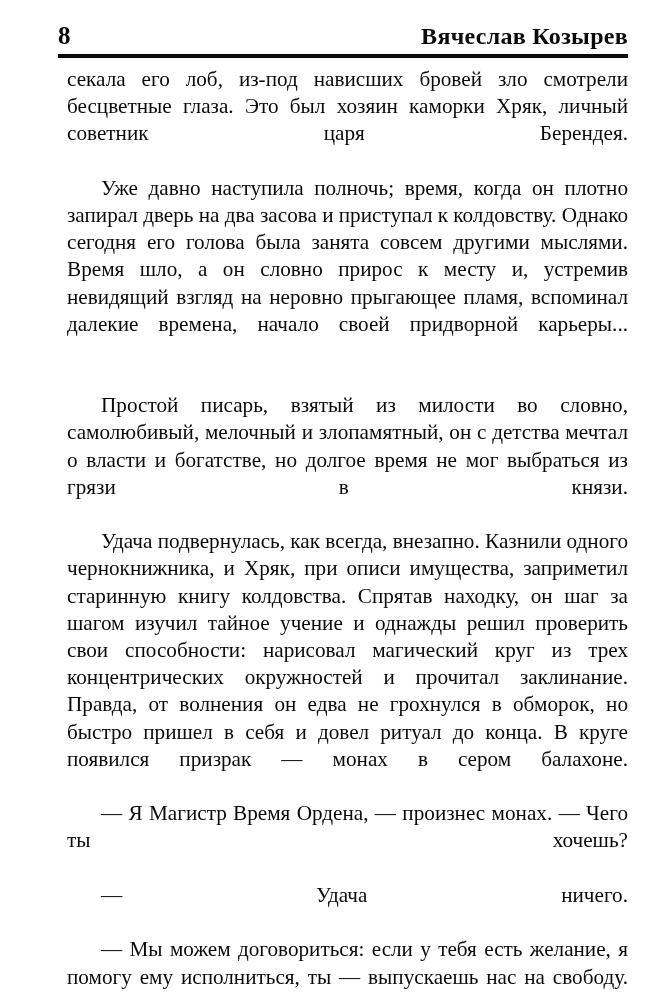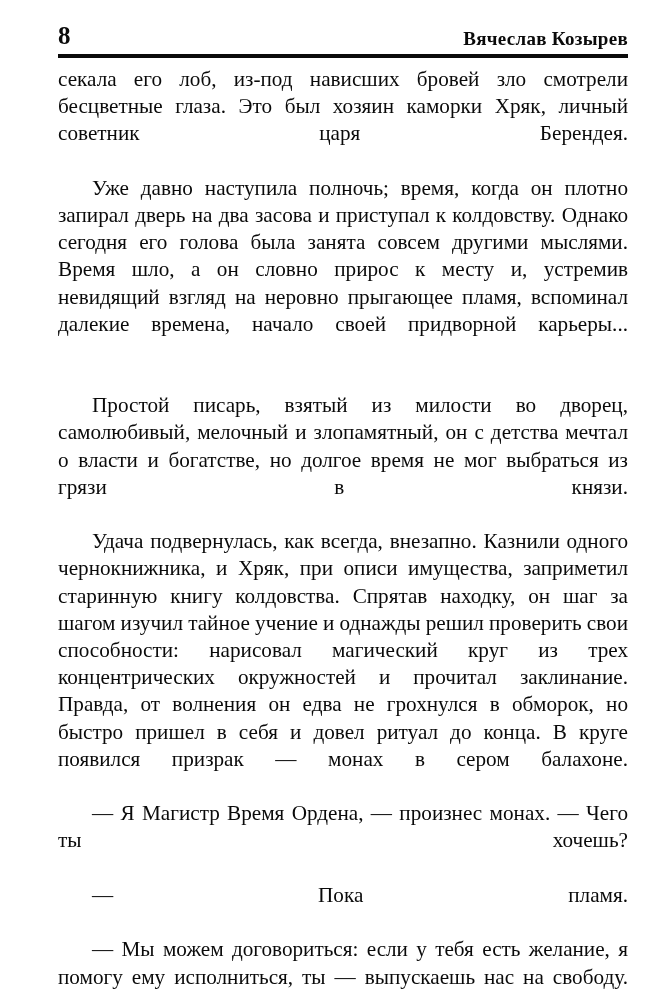--- a/index.html
+++ b/index.html
@@ -35,21 +35,21 @@
   }
 
   .folio {
     font-size: 25px;
     font-weight: 700;
     line-height: 1;
     letter-spacing: 0.2px;
   }
 
   .head-title {
-    font-size: 19px;
+    font-size: 24px;
     font-weight: 700;
     line-height: 1;
     letter-spacing: 0.3px;
     white-space: nowrap;
   }
 
   .head-rule {
     position: absolute;
     left: 58px;
     right: 44px;
@@ -84,20 +84,21 @@
   .gap-md { height: 27px; }
 
   
   .para::after {
     content: "";
     display: inline-block;
     width: 100%;
   }
   .para {
     text-align-last: left;
+    margin-left: 9px;
   }
 </style>
 </head>
 <body>
 
 <div class="page">
 
   <div class="running-head">
     <span class="folio">8</span>
     <span class="head-title">Вячеслав Козырев</span>
@@ -106,25 +107,25 @@
   <div class="head-rule"></div>
 
   <div class="textblock">
 
     <p class="para continued">секала его лоб, из-под нависших бровей зло смотрели бесцветные глаза. Это был хозяин каморки Хряк, личный советник царя Берендея.</p>
 
     <p class="para">Уже давно наступила полночь; время, когда он плотно запирал дверь на два засова и приступал к колдовству. Однако сегодня его голова была занята совсем другими мыслями. Время шло, а он словно прирос к месту и, устремив невидящий взгляд на неровно прыгающее пламя, вспоминал далекие времена, начало своей придворной карьеры...</p>
 
     <div class="gap-md"></div>
 
-    <p class="para">Простой писарь, взятый из милости во дворец, самолюбивый, мелочный и злопамятный, он с детства мечтал о власти и богатстве, но долгое время не мог выбраться из грязи в князи.</p>
+    <p class="para">Простой писарь, взятый из милости во словно, самолюбивый, мелочный и злопамятный, он с детства мечтал о власти и богатстве, но долгое время не мог выбраться из грязи в князи.</p>
 
     <p class="para">Удача подвернулась, как всегда, внезапно. Казнили одного чернокнижника, и Хряк, при описи имущества, заприметил старинную книгу колдовства. Спрятав находку, он шаг за шагом изучил тайное учение и однажды решил проверить свои способности: нарисовал магический круг из трех концентрических окружностей и прочитал заклинание. Правда, от волнения он едва не грохнулся в обморок, но быстро пришел в себя и довел ритуал до конца. В круге появился призрак — монах в сером балахоне.</p>
 
     <p class="para">— Я Магистр Время Ордена, — произнес монах. — Чего ты хочешь?</p>
 
-    <p class="para">— Пока пламя.</p>
+    <p class="para">— Удача ничего.</p>
 
     <p class="para">— Мы можем договориться: если у тебя есть желание, я помогу ему исполниться, ты — выпускаешь нас на свободу.</p>
 
   </div>
 
 </div>
 
 </body></html>

